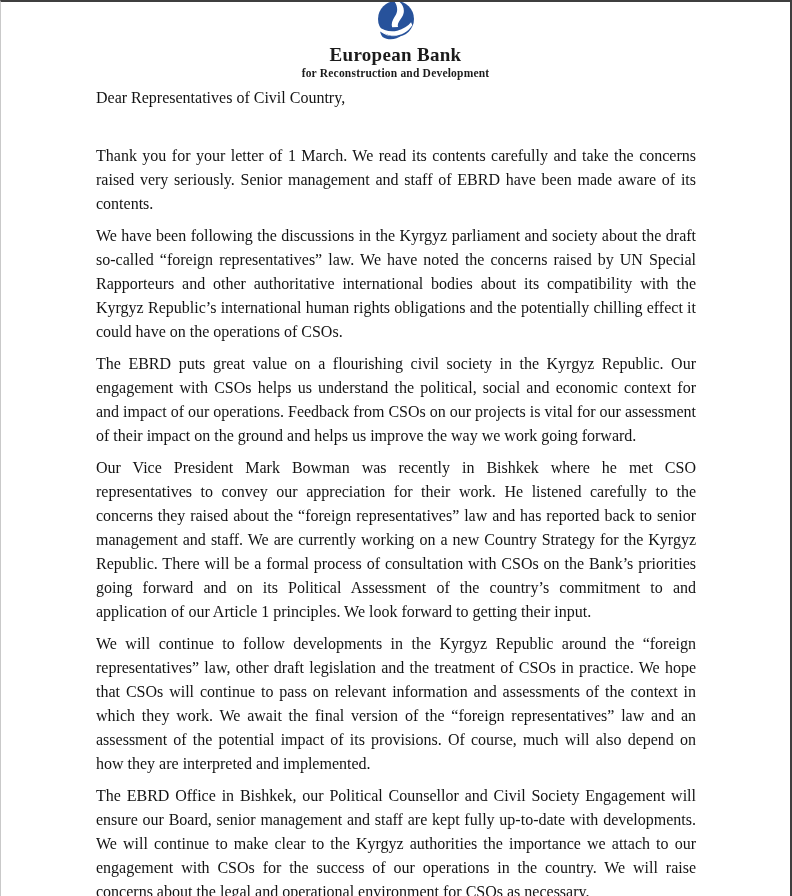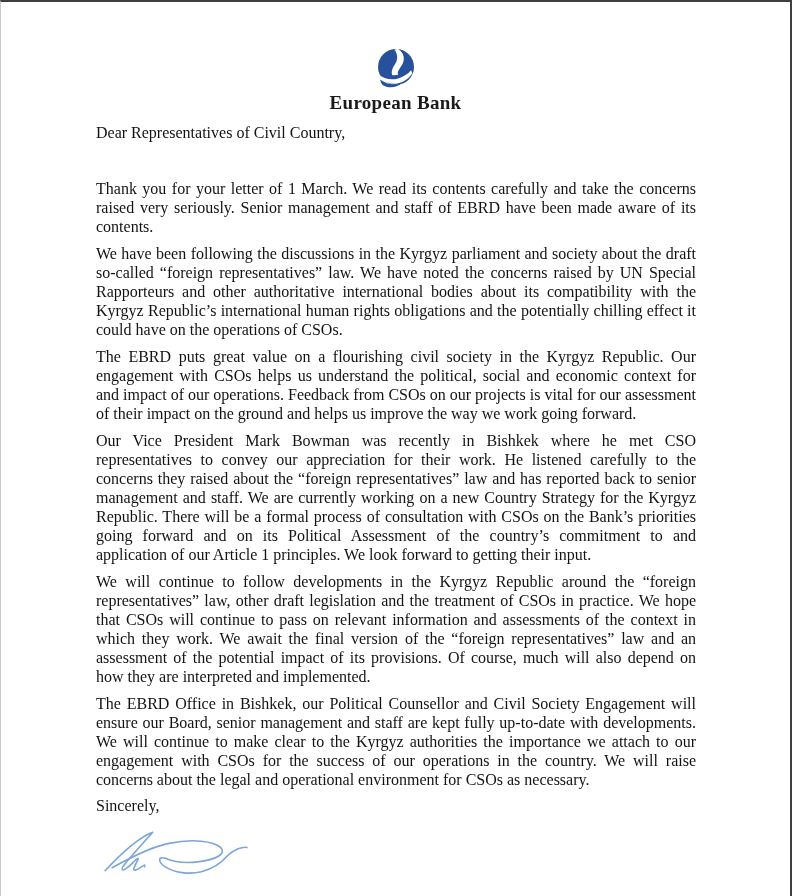--- a/index.html
+++ b/index.html
@@ -9,21 +9,21 @@
     height: 896px;
     box-sizing: border-box;
     background: #ffffff;
     border-top: 2px solid #3f3f3f;
     border-right: 2px solid #3f3f3f;
     border-left: 1px solid #c9c9c9;
     overflow: hidden;
     font-family: "Liberation Serif", "DejaVu Serif", serif;
     color: #131313;
   }
-  .letterhead { text-align: center; margin-top: 48px; }
+  .letterhead { text-align: center; }
   .logo-wrap { height: 41px; line-height: 0; margin-top: -1px; }
   .org-name {
     font-size: 19px;
     font-weight: bold;
     color: #1b1b1b;
     margin-top: 2px;
     letter-spacing: 0.3px;
   }
   .org-subtitle {
     font-size: 11.5px;
@@ -31,21 +31,21 @@
     color: #1b1b1b;
     margin-top: 1px;
     letter-spacing: 0.2px;
   }
   .content { margin: 0 94px 0 95px; }
   .date-line { text-align: right; font-size: 16px; margin-top: 9px; }
   .salutation { font-size: 16px; margin-top: 10px; }
   .letter-body { margin-top: 37px; }
   .letter-body p {
     font-size: 16px;
-    line-height: 19px;
+    line-height: 24px;
     text-align: justify;
     margin: 0 0 8px 0;
   }
   .closing { font-size: 16px; }
   .signature-wrap { margin: 10px 0 0 4px; height: 56px; line-height: 0; }
   .signer-name { font-size: 16px; margin-top: 17px; }
 </style>
 </head>
 <body>
 
@@ -58,20 +58,21 @@
         <circle cx="50" cy="43" r="43" fill="#27529B"></circle>
 
         <path d="M55,0 C69,8 73,25 64,39 C58,48 52,55 55,62 L41,63 C37,51 44,42 50,32 C55,23 53,9 46,1 Z" fill="#ffffff"></path>
 
         <path d="M89,58 C78,75 59,85 39,83 C25,81 13,73 8,61 C20,71 37,75 53,71 C67,67 79,60 86,51 Z" fill="#ffffff"></path>
 
         <path d="M12,73 C26,84 46,88 63,82 C52,93 31,95 18,86 C15,83 13,78 12,73 Z" fill="#27529B"></path>
       </svg>
     </div>
     <div class="org-name">European Bank</div>
+    <div class="org-subtitle">for Reconstruction and Development</div>
   </header>
 
   <div class="content">
 
 
     <div class="salutation">Dear Representatives of Civil Country,</div>
 
     <div class="letter-body">
       <p>Thank you for your letter of 1 March. We read its contents carefully and take the concerns raised very seriously. Senior management and staff of EBRD have been made aware of its contents.</p>
       <p>We have been following the discussions in the Kyrgyz parliament and society about the draft so-called “foreign representatives” law. We have noted the concerns raised by UN Special Rapporteurs and other authoritative international bodies about its compatibility with the Kyrgyz Republic’s international human rights obligations and the potentially chilling effect it could have on the operations of CSOs.</p>

